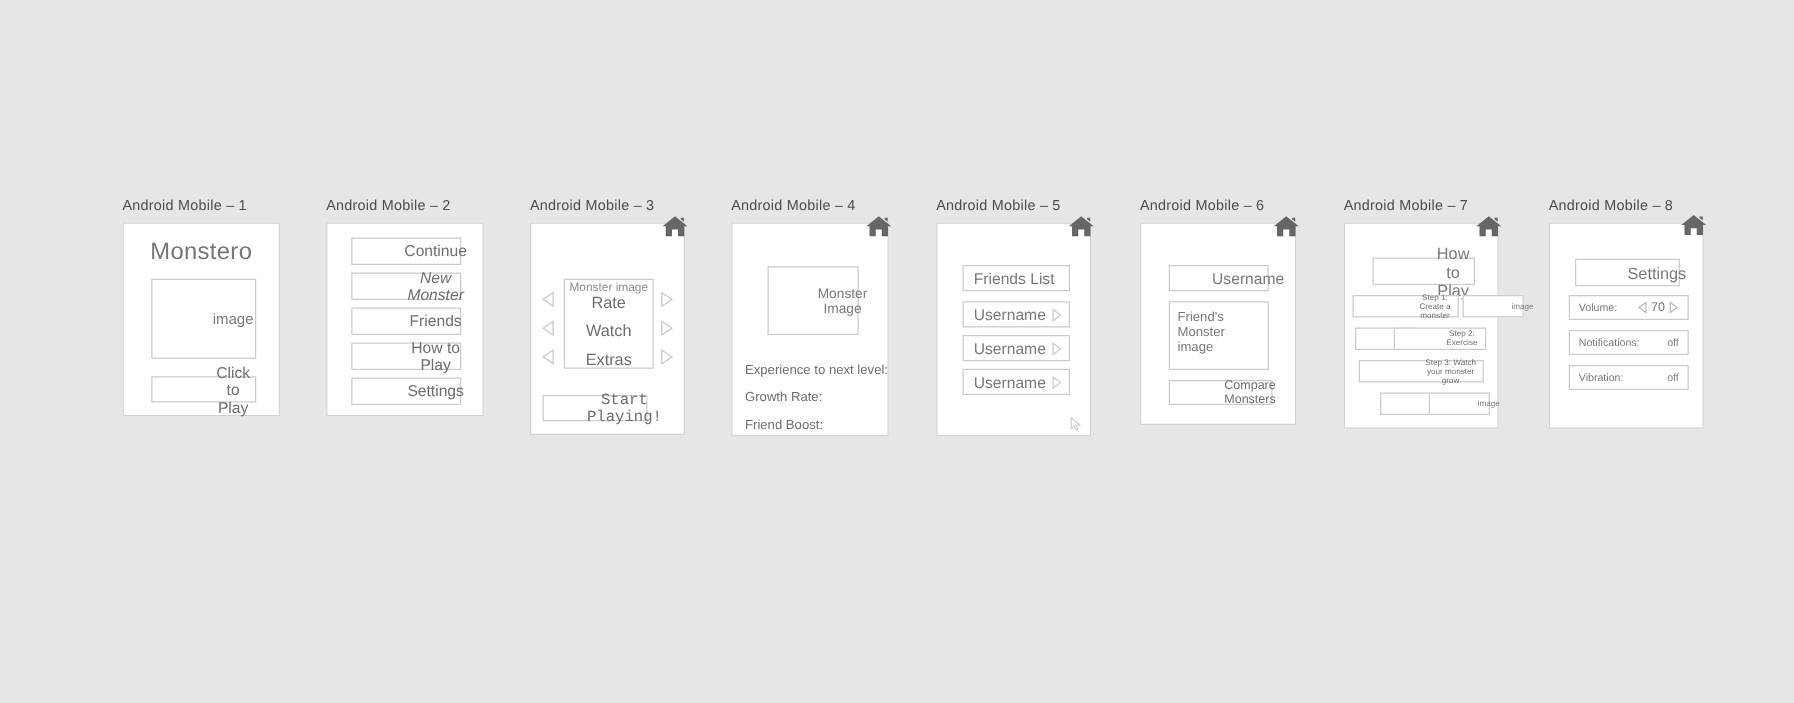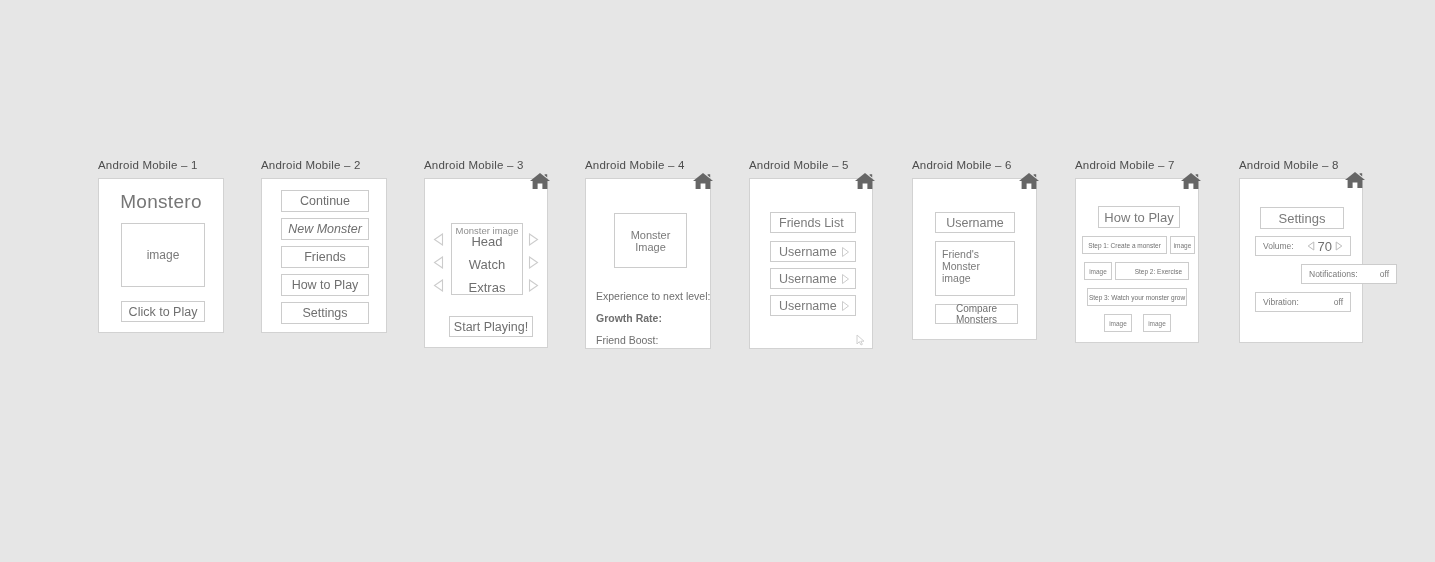--- a/index.html
+++ b/index.html
@@ -49,20 +49,21 @@
   .wbox {
     border: 1px solid #cccccc;
     background: #ffffff;
     box-sizing: border-box;
     color: #7a7a7a;
     font-family: "Liberation Sans", sans-serif;
     display: flex;
     align-items: center;
     justify-content: center;
     text-align: center;
+    padding-left: 47px;
   }
 
   .btn {
     font-size: 12.5px;
     color: #6f6f6f;
   }
 
   
   .home-icon {
     position: absolute;
@@ -142,43 +143,43 @@
   #s3 .p0 { top: 10px; }
   #s3 .p1 { top: 33px; }
   #s3 .p2 { top: 56px; }
   #s3 .arrow-l { position: absolute; left: 8px; }
   #s3 .arrow-r { position: absolute; right: 8px; }
   #s3 .a0 { top: 54px; }
   #s3 .a1 { top: 77px; }
   #s3 .a2 { top: 100px; }
   #s3 .startbtn {
     position: absolute;
-    left: 24px; top: 137px;
-    width: 84px; height: 21px;
+    left: 9px; top: 137px;
+    width: 84px; height: 21px; font-family: Liberation Mono, monospace;
   }
 
   
   #s4 { left: 585px; }
   #s4 .card { width: 126px; height: 171px; }
   #s4 .home-icon { right: -4px; top: -8px; }
   #s4 .imgbox {
     position: absolute;
     left: 28px; top: 34px;
     width: 73px; height: 55px;
     font-size: 11px;
   }
   #s4 .statline {
     position: absolute;
     left: 10px;
     font-size: 10.5px;
     color: #6f6f6f;
     white-space: nowrap;
   }
   #s4 .t0 { top: 111px; }
-  #s4 .t1 { top: 133px; font-weight: bold; }
+  #s4 .t1 { top: 133px; }
   #s4 .t2 { top: 155px; }
 
   
   #s5 { left: 749px; }
   #s5 .card { width: 124px; height: 171px; }
   #s5 .home-icon { right: -4px; top: -8px; }
   #s5 .rowbox {
     position: absolute;
     left: 20px;
     width: 86px;
@@ -276,28 +277,28 @@
   #s8 .setrow {
     position: absolute;
     left: 15px;
     width: 96px;
     height: 20px;
     justify-content: space-between;
     padding: 0 7px;
     font-size: 8.5px;
   }
   #s8 .sr0 { top: 57px; }
-  #s8 .sr1 { top: 85px; margin-left: 46px; }
+  #s8 .sr1 { top: 85px; }
   #s8 .sr2 { top: 113px; }
   #s8 .vol-ctrl {
     display: flex;
     align-items: center;
     gap: 3px;
   }
-  #s8 .vol-val { font-size: 13px; color: #6f6f6f; }
+  #s8 .vol-val { font-size: 10px; color: #6f6f6f; }
 </style>
 </head>
 <body>
 
 <div id="board">
 
   <div class="screen" id="s1">
     <div class="screen-title">Android Mobile – 1</div>
     <div class="card">
       <div class="title">Monstero</div>
@@ -321,21 +322,21 @@
     <div class="screen-title">Android Mobile – 3</div>
     <div class="card">
       <div class="home-icon">
         <svg viewBox="0 0 22 20">
             <path d="M11 2 L21 10 L18.4 10 L18.4 18 L13.4 18 L13.4 12.6 L8.6 12.6 L8.6 18 L3.6 18 L3.6 10 L1 10 Z M15.6 3.2 L18.2 3.2 L18.2 6.4 L15.6 4.3 Z" fill="#666666"></path>
           </svg>
       </div>
 
       <div class="wbox monsterbox">
         <div class="mlabel">Monster image</div>
-        <div class="part p0">Head</div>
+        <div class="part p0">Rate</div>
         <div class="part p1">Watch</div>
         <div class="part p2">Extras</div>
       </div>
 
       <div class="arrow-l a0">
         <svg class="tri" width="11" height="13" viewBox="0 0 11 13">
             <path d="M9.5 1 L1.5 6.5 L9.5 12 Z" fill="none" stroke="#cccccc" stroke-width="1.1"></path>
           </svg>
       </div>
       <div class="arrow-l a1">

